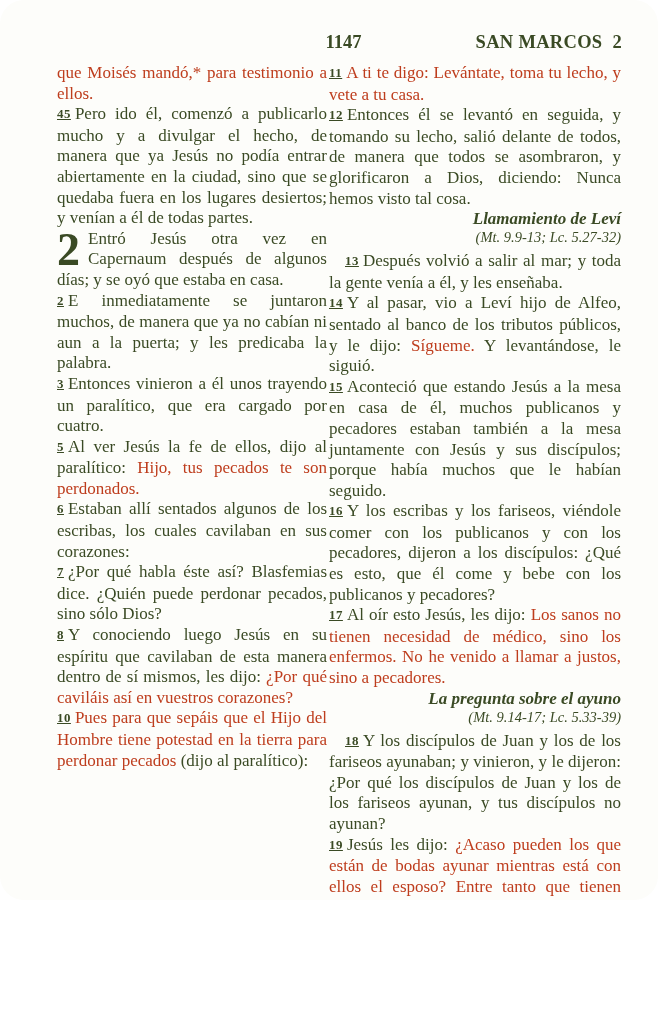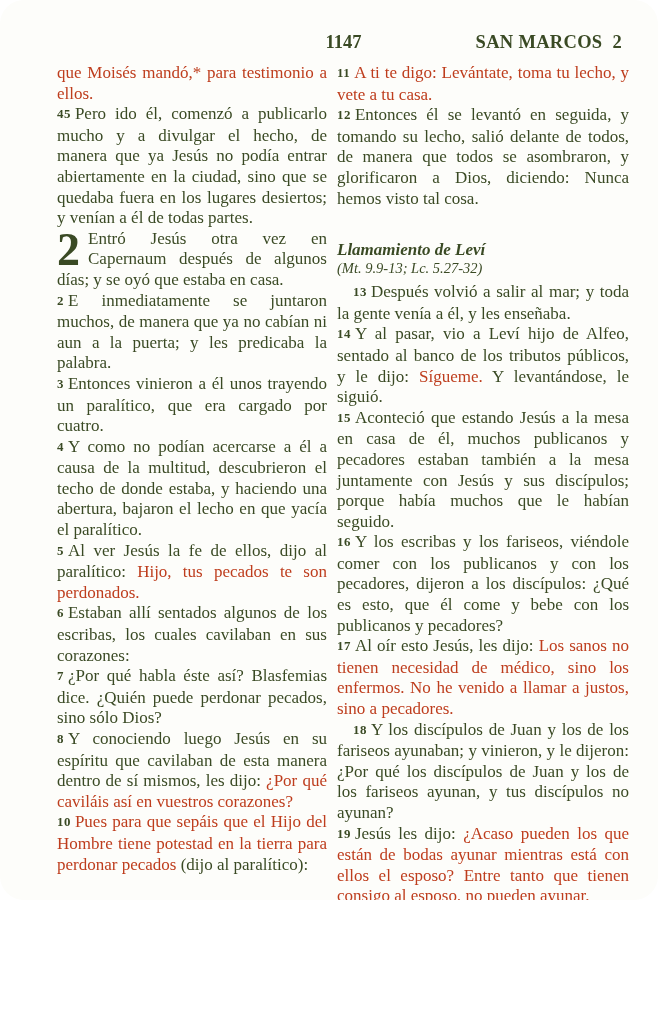--- a/index.html
+++ b/index.html
@@ -9,29 +9,29 @@
     font-family:"Liberation Serif","DejaVu Serif",serif;
     color:var(--green); overflow:hidden; box-sizing:border-box;
     position:relative;
     border-radius:24px;
   }
   .content { margin:0 28px 0 57px; }
   .running-head { position:relative; height:24px; padding-top:32px; font-weight:bold; font-size:18.5px; }
   .page-number { position:absolute; left:50%; transform:translateX(-50%); }
   .book-title { position:absolute; right:8px; letter-spacing:0.3px; }
   .chapter-ref { margin-left:10px; }
-  .columns { display:flex; gap:10px; margin-top:7px; font-size:17px; line-height:20.6px; }
+  .columns { display:flex; gap:2px; margin-top:7px; font-size:17px; line-height:20.6px; }
   .column-left  { width:270px; }
   .column-right { width:292px; }
   .verse { margin:0; text-align:justify; hyphens:auto; -webkit-hyphens:auto; }
   .verse.indent { text-indent:16px; }
-  .vnum { font-weight:bold; font-size:0.76em; margin-right:4px; position:relative; top:-1px; letter-spacing:0.5px; }
+  .vnum { font-weight:bold; font-size:0.76em; margin-right:4px; position:relative; top:-1px; letter-spacing:0.5px;text-decoration:underline; }
   .green { color:var(--green); }
   .red { color:var(--red); }
-  .section-heading { text-align:left; margin-top:31px; margin-bottom:4px; line-height:19px; }
+  .section-heading { text-align:right; margin-top:0; margin-bottom:4px; line-height:19px; }
   .heading-title { font-style:italic; font-weight:bold; font-size:17px; }
   .heading-ref { font-style:italic; font-size:14.5px; }
   .dropcap { float:left; font-weight:bold; font-size:46px; line-height:34px; padding:4px 8px 0 0; }
   .footnote { margin-top:26px; font-size:14px; text-align:center; }
   .footnote-ref { font-weight:bold; margin-right:4px; }
 </style>
 </head>
 <body>
 
 <div class="page">
@@ -40,38 +40,41 @@
       <span class="page-number">1147</span>
       <span class="book-title"><span>SAN MARCOS</span><span class="chapter-ref">2</span></span>
     </div>
     <div class="columns">
       <div class="column column-left">
           <p class="verse"><span class="seg red">que Moisés mandó,* para testimonio a ellos.</span></p>
           <p class="verse"><span class="vnum green">45</span><span class="seg green">Pero ido él, comenzó a publicarlo mucho y a divulgar el hecho, de manera que ya Jesús no podía entrar abiertamente en la ciudad, sino que se quedaba fuera en los lugares desiertos; y venían a él de todas partes.</span></p>
           <p class="verse"><span class="dropcap green">2</span><span class="seg green">Entró Jesús otra vez en Capernaum después de algunos días; y se oyó que estaba en casa.</span></p>
           <p class="verse"><span class="vnum green">2</span><span class="seg green">E inmediatamente se juntaron muchos, de manera que ya no cabían ni aun a la puerta; y les predicaba la palabra.</span></p>
           <p class="verse"><span class="vnum green">3</span><span class="seg green">Entonces vinieron a él unos trayendo un paralítico, que era cargado por cuatro.</span></p>
-          <p class="verse"><span class="vnum green">4</span><span class="seg green">Y como no podían acercarse a él a causa de la multitud, descubrieron el techo de donde estaba, y haciendo una abertura, bajaron el lecho en que yacía el paralítico.</span></p>
           <p class="verse"><span class="vnum green">5</span><span class="seg green">Al ver Jesús la fe de ellos, dijo al paralítico: </span><span class="seg red">Hijo, tus pecados te son perdonados.</span></p>
           <p class="verse"><span class="vnum green">6</span><span class="seg green">Estaban allí sentados algunos de los escribas, los cuales cavilaban en sus corazones:</span></p>
           <p class="verse"><span class="vnum green">7</span><span class="seg green">¿Por qué habla éste así? Blasfemias dice. ¿Quién puede perdonar pecados, sino sólo Dios?</span></p>
           <p class="verse"><span class="vnum green">8</span><span class="seg green">Y conociendo luego Jesús en su espíritu que cavilaban de esta manera dentro de sí mismos, les dijo: </span><span class="seg red">¿Por qué caviláis así en vuestros corazones?</span></p>
           <p class="verse"><span class="vnum green">10</span><span class="seg red">Pues para que sepáis que el Hijo del Hombre tiene potestad en la tierra para perdonar pecados </span><span class="seg green">(dijo al paralítico):</span></p>
         </div>
       <div class="column column-right">
           <p class="verse"><span class="vnum green">11</span><span class="seg red">A ti te digo: Levántate, toma tu lecho, y vete a tu casa.</span></p>
           <p class="verse"><span class="vnum green">12</span><span class="seg green">Entonces él se levantó en seguida, y tomando su lecho, salió delante de todos, de manera que todos se asombraron, y glorificaron a Dios, diciendo: Nunca hemos visto tal cosa.</span></p>
           <div class="section-heading">
             <div class="heading-title">Llamamiento de Leví</div>
             <div class="heading-ref">(Mt. 9.9-13; Lc. 5.27-32)</div>
           </div>
           <p class="verse indent"><span class="vnum green">13</span><span class="seg green">Después volvió a salir al mar; y toda la gente venía a él, y les enseñaba.</span></p>
           <p class="verse"><span class="vnum green">14</span><span class="seg green">Y al pasar, vio a Leví hijo de Alfeo, sentado al banco de los tributos públicos, y le dijo: </span><span class="seg red">Sígueme.</span><span class="seg green"> Y levantándose, le siguió.</span></p>
           <p class="verse"><span class="vnum green">15</span><span class="seg green">Aconteció que estando Jesús a la mesa en casa de él, muchos publicanos y pecadores estaban también a la mesa juntamente con Jesús y sus discípulos; porque había muchos que le habían seguido.</span></p>
           <p class="verse"><span class="vnum green">16</span><span class="seg green">Y los escribas y los fariseos, viéndole comer con los publicanos y con los pecadores, dijeron a los discípulos: ¿Qué es esto, que él come y bebe con los publicanos y pecadores?</span></p>
           <p class="verse"><span class="vnum green">17</span><span class="seg green">Al oír esto Jesús, les dijo: </span><span class="seg red">Los sanos no tienen necesidad de médico, sino los enfermos. No he venido a llamar a justos, sino a pecadores.</span></p>
+          <div class="section-heading">
+            <div class="heading-title">La pregunta sobre el ayuno</div>
+            <div class="heading-ref">(Mt. 9.14-17; Lc. 5.33-39)</div>
+          </div>
           <p class="verse indent"><span class="vnum green">18</span><span class="seg green">Y los discípulos de Juan y los de los fariseos ayunaban; y vinieron, y le dijeron: ¿Por qué los discípulos de Juan y los de los fariseos ayunan, y tus discípulos no ayunan?</span></p>
           <p class="verse"><span class="vnum green">19</span><span class="seg green">Jesús les dijo: </span><span class="seg red">¿Acaso pueden los que están de bodas ayunar mientras está con ellos el esposo? Entre tanto que tienen consigo al esposo, no pueden ayunar.</span></p>
           <p class="footnote"><span class="footnote-ref">1.44:</span><span class="footnote-text">Lv. 14.1-32.</span></p>
         </div>
     </div>
   </div>
 </div>
 
 </body></html>

